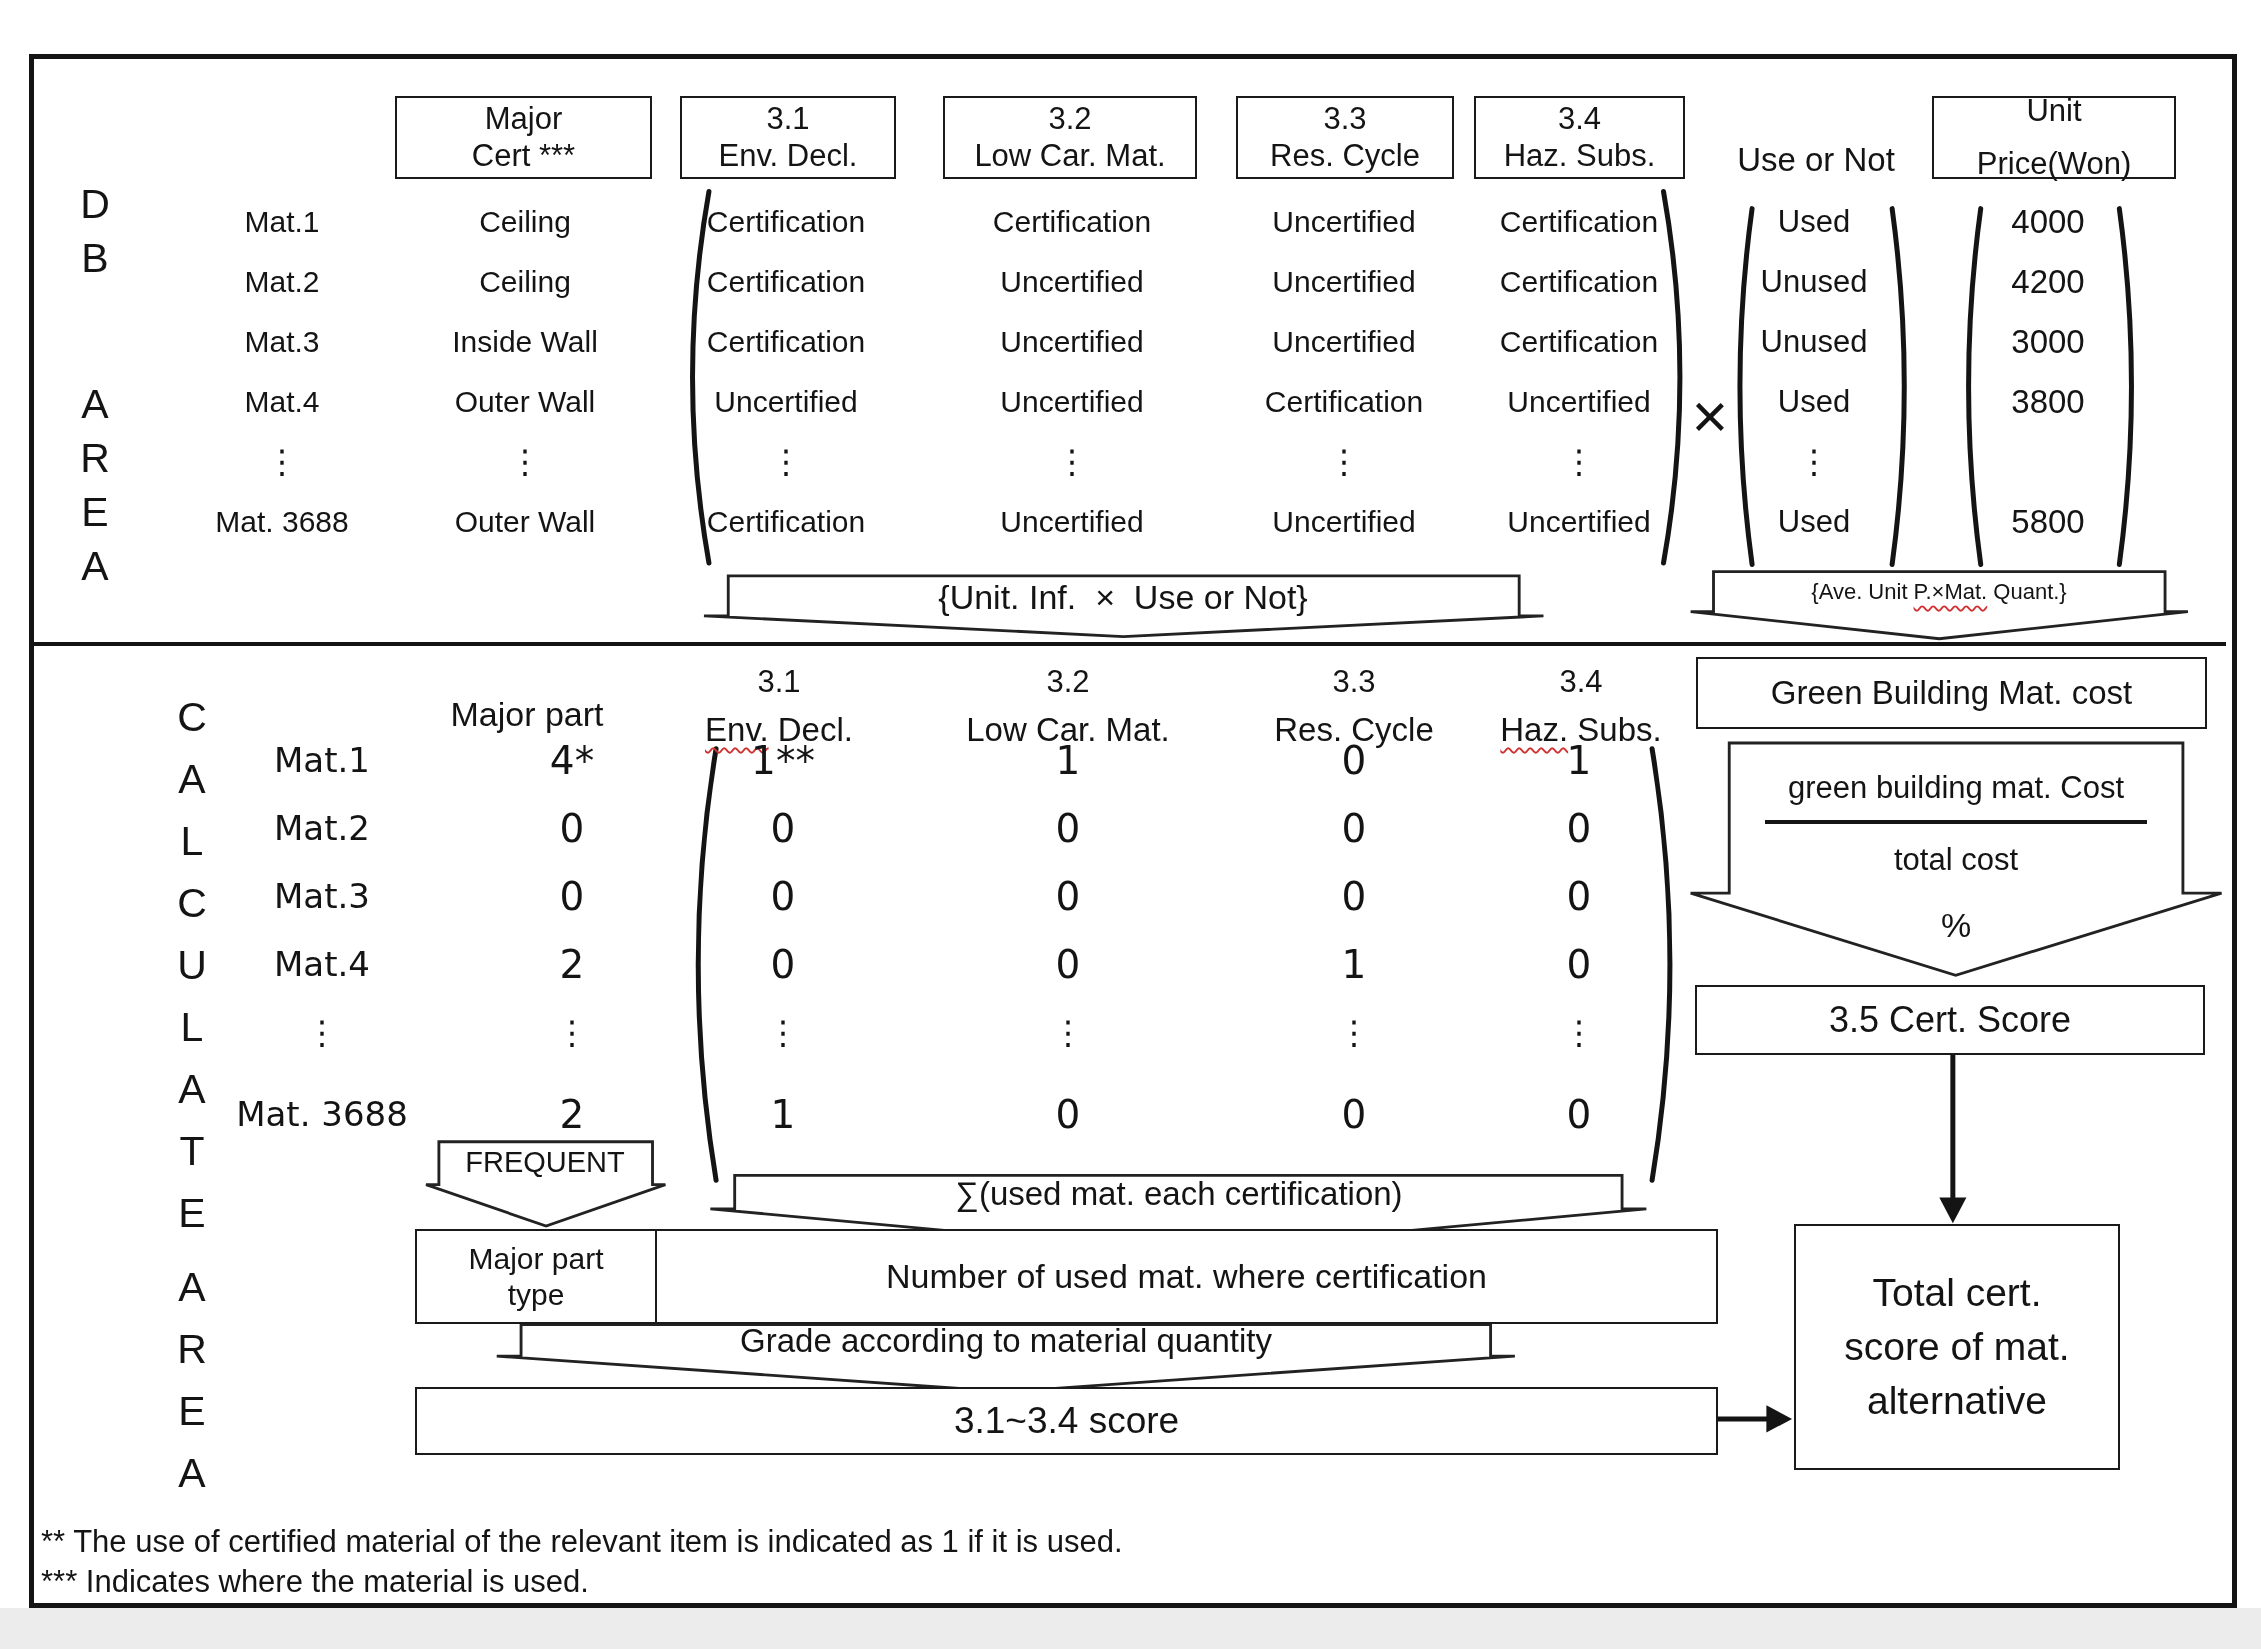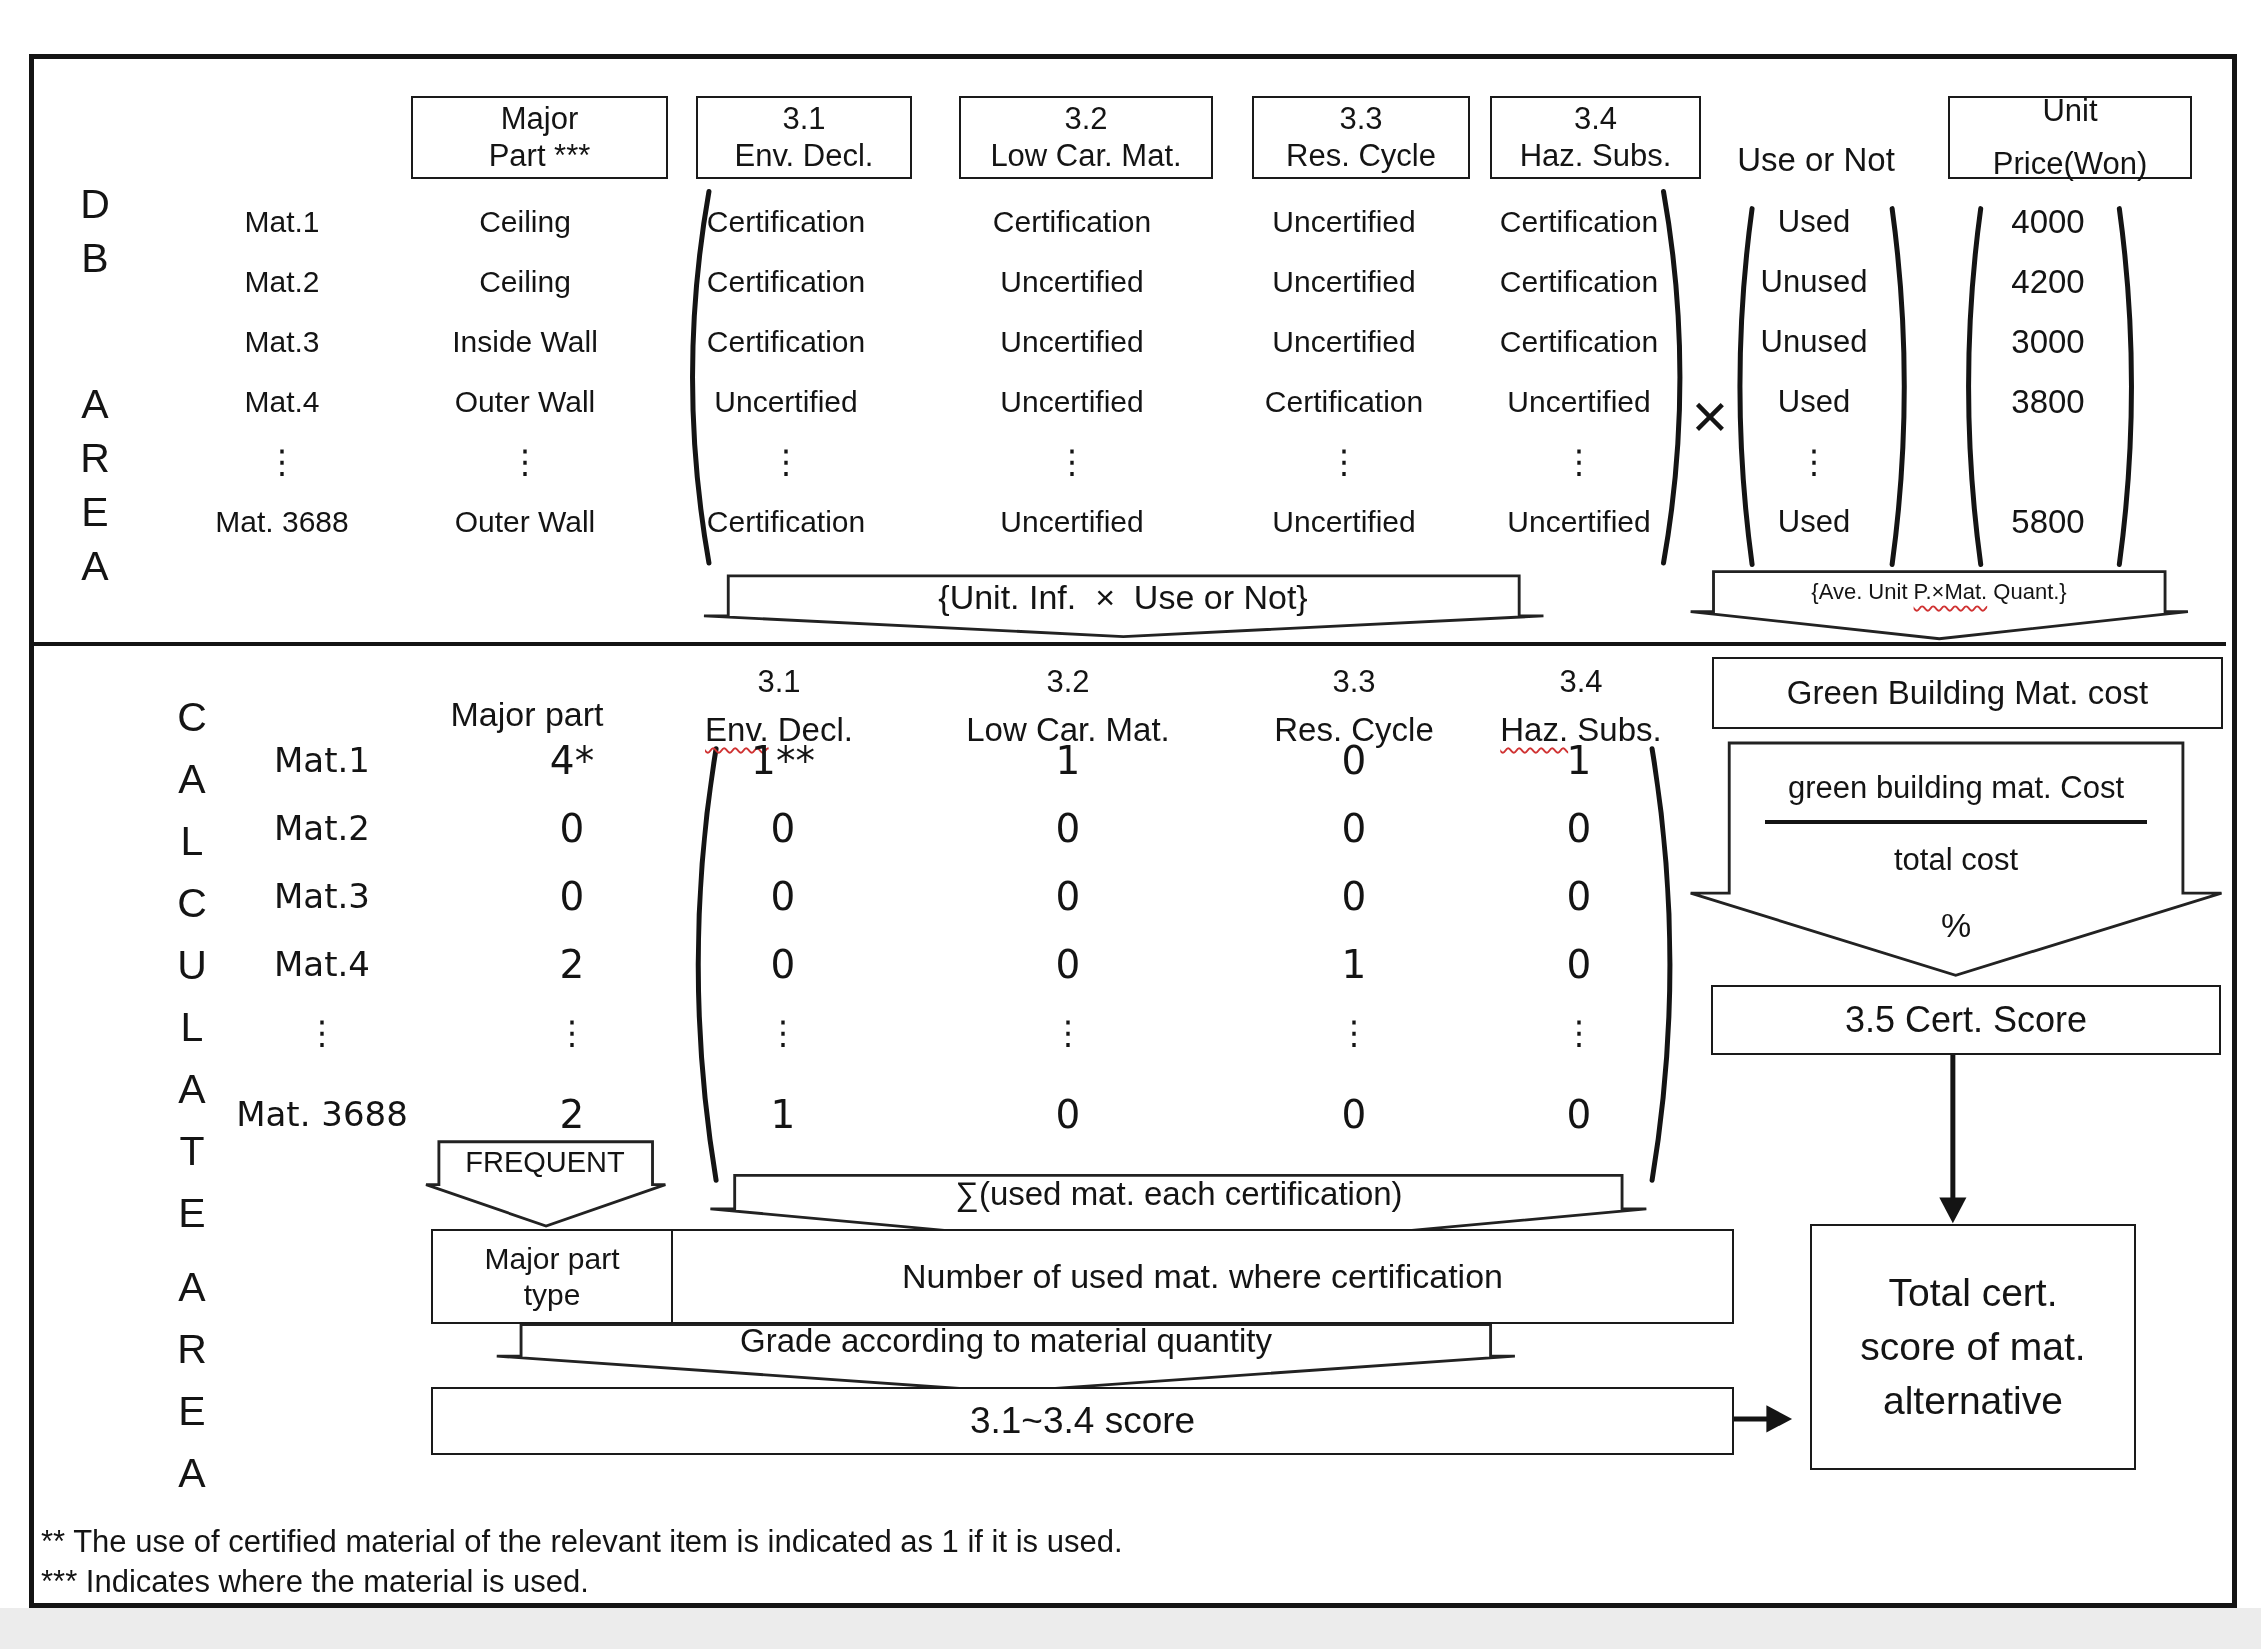--- a/index.html
+++ b/index.html
@@ -2,21 +2,21 @@
 <html style="font-size:11.4px"><head>
 <meta charset="utf-8">
 <style>
   html,body { margin:0; padding:0; background:#ffffff; }
   body { width:2261px; height:1649px; font-family:"Liberation Sans", sans-serif; color:#141414; }
   #canvas { position:relative; width:2261px; height:1649px; overflow:hidden; background:#ffffff; }
   .frame { position:absolute; left:29px; top:54px; width:2198px; height:1544px; border:5px solid #141414; background:transparent; }
   .divider { position:absolute; left:31px; top:642px; width:2195px; height:3.6px; background:#141414; }
   .grayband { position:absolute; left:0; top:1608px; width:2261px; height:41px; background:#ececec; }
   .ctr { position:absolute; transform:translate(-50%,-50%); white-space:pre; text-align:center; line-height:1.15; }
-  .box { position:absolute; border:2.9px solid #1a1a1a; background:#fff; display:flex; flex-direction:column; align-items:center; justify-content:center; text-align:center; line-height:1.18;margin-left:16px; }
+  .box { position:absolute; border:2.9px solid #1a1a1a; background:#fff; display:flex; flex-direction:column; align-items:center; justify-content:center; text-align:center; line-height:1.18; }
   .cell-db { font-size:30px; }
   .cell-use { font-size:31px; }
   .cell-price { font-size:33px; }
   .hbox { font-size:31px; }
   .dots { font-size:33px; letter-spacing:0; }
   .calc-mat { font-family:"DejaVu Sans", sans-serif; font-size:34px; }
   .calc-val { font-family:"DejaVu Sans", sans-serif; font-size:39px; }
   .vlabel { position:absolute; transform:translateX(-50%); white-space:pre-line; text-align:center; font-size:41px; line-height:54px; }
   .vlabel-calc { line-height:62px; }
   .wavy { text-decoration:underline wavy #d03232; text-decoration-thickness:2.1px; text-underline-offset:6.4px; }
@@ -81,21 +81,21 @@
 A
 T
 E</div>
   <div class="vlabel vlabel-calc" style="left:192px; top:1256px;">A
 R
 E
 A</div>
 
   <div class="box hbox" style="left:395px; top:96px; width:253px; height:79px;">
     <div>Major</div>
-    <div>Part ***</div>
+    <div>Cert ***</div>
   </div>
   <div class="box hbox" style="left:680px; top:96px; width:212px; height:79px;">
     <div>3.1</div>
     <div>Env. Decl.</div>
   </div>
   <div class="box hbox" style="left:943px; top:96px; width:250px; height:79px;">
     <div>3.2</div>
     <div>Low Car. Mat.</div>
   </div>
   <div class="box hbox" style="left:1236px; top:96px; width:214px; height:79px;">

